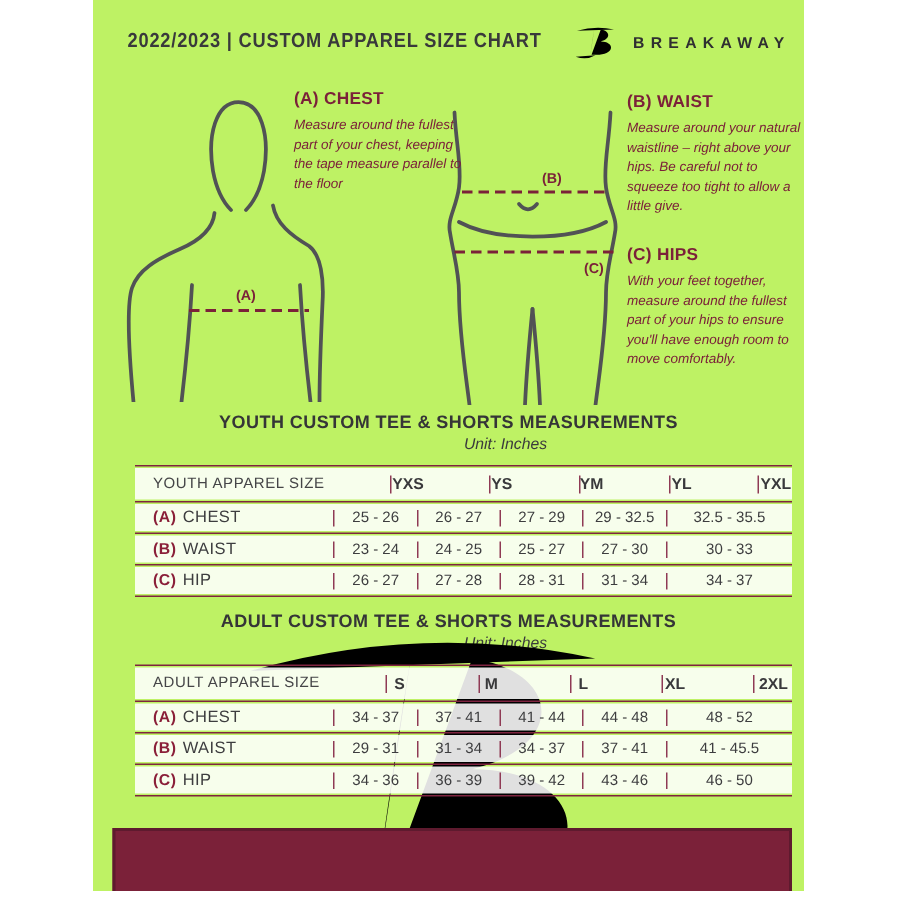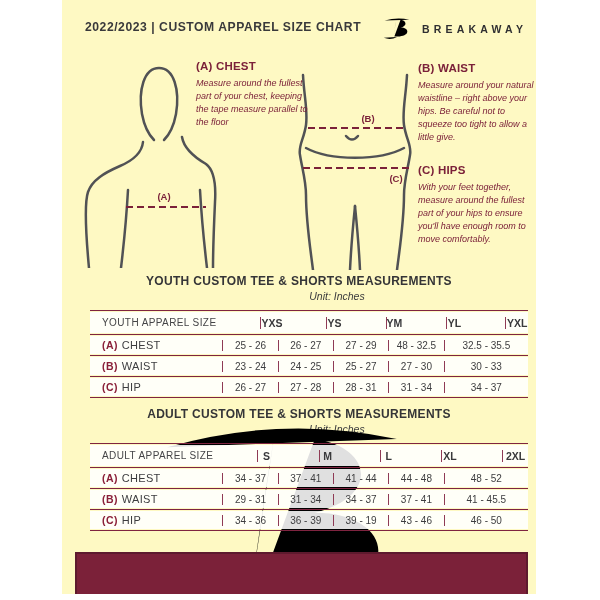--- a/index.html
+++ b/index.html
@@ -2,21 +2,21 @@
 <html><head>
 <meta charset="utf-8">
 <style>
   html,body{margin:0;padding:0;}
   body{
     width:600px;height:600px;position:relative;background:#ffffff;
     font-family:"Liberation Sans",sans-serif;overflow:hidden;
   }
   .page{
     position:absolute;left:62px;top:0;width:474px;height:594px;
-    background:#fef9c3;overflow:hidden;
+    background:#bef264;overflow:hidden;
   }
   
   .doc-title{
     position:absolute;left:23px;top:19px;font-size:13.5px;font-weight:bold;
     color:#39393b;letter-spacing:.6px;white-space:nowrap;
     transform:scaleX(.9);transform-origin:left center;
   }
   .logo{position:absolute;left:320px;top:14px;width:150px;height:30px;}
   .logo-mark{position:absolute;left:0;top:1px;width:30px;height:27px;color:#808184;}
   .brand-text{
@@ -152,21 +152,21 @@
       <div class="cv">YM</div>
       <div class="cv">YL</div>
       <div class="cv last">YXL</div>
     </div>
     <div class="hline"></div>
     <div class="trow">
       <div class="c0"><span class="pfx">(A)</span><span class="lbl">CHEST</span></div>
       <div class="cv">25 - 26</div>
       <div class="cv">26 - 27</div>
       <div class="cv">27 - 29</div>
-      <div class="cv">48 - 32.5</div>
+      <div class="cv">29 - 32.5</div>
       <div class="cv last">32.5 - 35.5</div>
     </div>
     <div class="hline"></div>
     <div class="trow">
       <div class="c0"><span class="pfx">(B)</span><span class="lbl">WAIST</span></div>
       <div class="cv">23 - 24</div>
       <div class="cv">24 - 25</div>
       <div class="cv">25 - 27</div>
       <div class="cv">27 - 30</div>
       <div class="cv last">30 - 33</div>
@@ -212,21 +212,21 @@
       <div class="cv">31 - 34</div>
       <div class="cv">34 - 37</div>
       <div class="cv">37 - 41</div>
       <div class="cv last">41 - 45.5</div>
     </div>
     <div class="hline"></div>
     <div class="trow">
       <div class="c0"><span class="pfx">(C)</span><span class="lbl">HIP</span></div>
       <div class="cv">34 - 36</div>
       <div class="cv">36 - 39</div>
-      <div class="cv">39 - 19</div>
+      <div class="cv">39 - 42</div>
       <div class="cv">43 - 46</div>
       <div class="cv last">46 - 50</div>
     </div>
     <div class="hline"></div>
   </div>
 
   <div class="bottom-bar"></div>
 
 </div>
 

